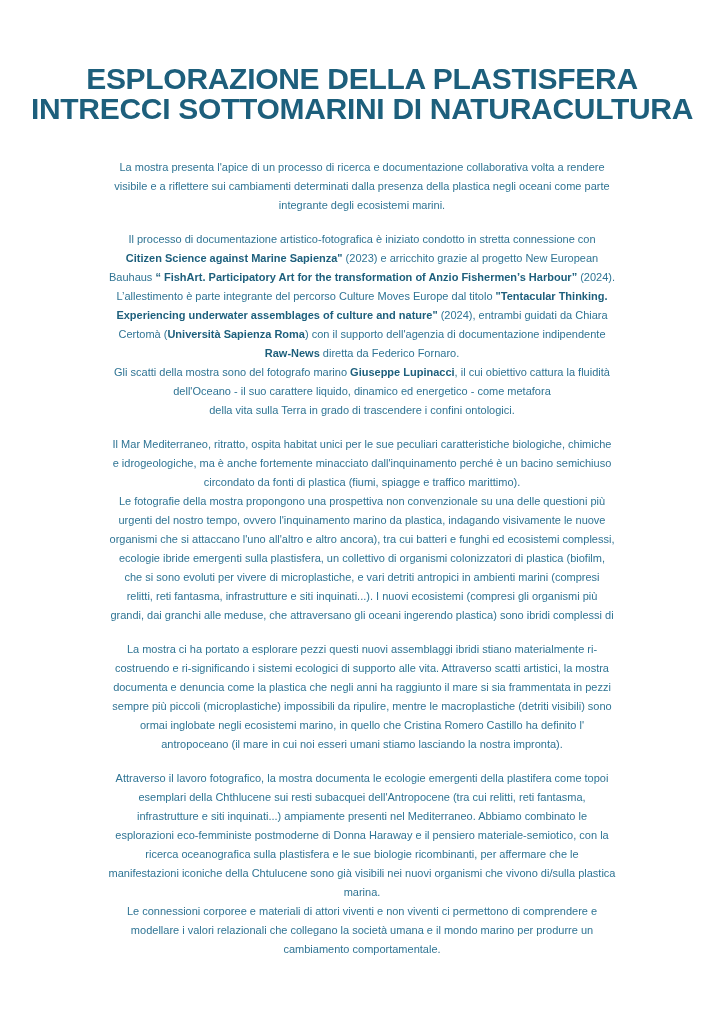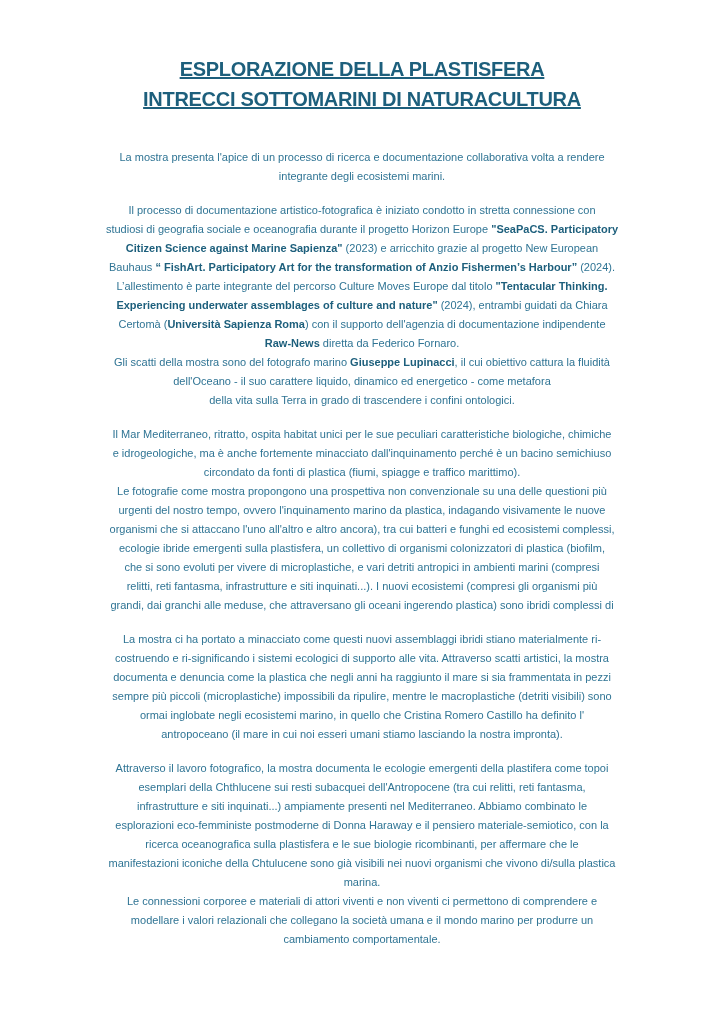--- a/index.html
+++ b/index.html
@@ -13,28 +13,27 @@
     font-family: "Liberation Sans", sans-serif;
     overflow: hidden;
   }
   .doc {
     box-sizing: border-box;
     width: 724px;
     height: 1024px;
     padding: 54px 10px 0 10px;
   }
   .title {
-    margin: 0 0 34px 0;
+    margin: 10px 0 34px 0;
     text-align: center;
     color: var(--title-color, #1d5f7c);
-    font-size: 20px;
+    font-size: 30px;
     line-height: 30px;
     font-weight: 700;
     letter-spacing: -0.3px;
-    text-decoration: underline;
   }
   .title .tline {
     display: block;
   }
   .para {
     margin: 0 0 15px 0;
     text-align: center;
     color: var(--body-color, #2f7494);
     font-size: 11px;
     line-height: 19px;
@@ -55,49 +54,49 @@
 <body>
 
 <div class="doc">
   <h1 class="title">
     <span class="tline">ESPLORAZIONE DELLA PLASTISFERA</span>
     <span class="tline">INTRECCI SOTTOMARINI DI NATURACULTURA</span>
   </h1>
   <div>
       <div class="para">
         <div class="line"><span>La mostra presenta l'apice di un processo di ricerca e documentazione collaborativa volta a rendere</span></div>
+        <div class="line"><span>visibile e a riflettere sui cambiamenti determinati dalla presenza della plastica negli oceani come parte</span></div>
         <div class="line"><span>integrante degli ecosistemi marini.</span></div>
       </div>
       <div class="para">
         <div class="line"><span>Il processo di documentazione artistico-fotografica è iniziato condotto in stretta connessione con</span></div>
-        <div class="line"><span>studiosi di geografia sociale e oceanografia durante il progetto Horizon Europe </span><span class="b">"SeaPaCS. Participatory</span></div>
         <div class="line"><span class="b">Citizen Science against Marine Sapienza"</span><span> (2023) e arricchito grazie al progetto New European</span></div>
         <div class="line"><span>Bauhaus </span><span class="b">“ FishArt.  Participatory Art for the transformation of Anzio Fishermen’s Harbour”</span><span> (2024).</span></div>
         <div class="line"><span>L’allestimento è parte integrante del percorso Culture Moves Europe dal titolo </span><span class="b">"Tentacular Thinking.</span></div>
         <div class="line"><span class="b">Experiencing underwater assemblages of culture and nature"</span><span> (2024), entrambi guidati da Chiara</span></div>
         <div class="line"><span>Certomà (</span><span class="b">Università Sapienza Roma</span><span>) con il supporto dell'agenzia di documentazione indipendente</span></div>
         <div class="line"><span class="b">Raw-News</span><span> diretta da Federico Fornaro.</span></div>
         <div class="line"><span>Gli scatti della mostra sono del fotografo marino </span><span class="b">Giuseppe Lupinacci</span><span>, il cui obiettivo cattura la fluidità</span></div>
         <div class="line"><span>dell'Oceano - il suo carattere liquido, dinamico ed energetico - come metafora</span></div>
         <div class="line"><span>della vita sulla Terra in grado di trascendere i confini ontologici.</span></div>
       </div>
       <div class="para">
         <div class="line"><span>Il Mar Mediterraneo, ritratto, ospita habitat unici per le sue peculiari caratteristiche biologiche, chimiche</span></div>
         <div class="line"><span>e idrogeologiche, ma è anche fortemente minacciato dall'inquinamento perché è un bacino semichiuso</span></div>
         <div class="line"><span>circondato da fonti di plastica (fiumi, spiagge e traffico marittimo).</span></div>
-        <div class="line"><span>Le fotografie come mostra propongono una prospettiva non convenzionale su una delle questioni più</span></div>
+        <div class="line"><span>Le fotografie della mostra propongono una prospettiva non convenzionale su una delle questioni più</span></div>
         <div class="line"><span>urgenti del nostro tempo, ovvero l'inquinamento marino da plastica, indagando visivamente le nuove</span></div>
         <div class="line"><span>organismi che si attaccano l'uno all'altro e altro ancora), tra cui batteri e funghi ed ecosistemi complessi,</span></div>
         <div class="line"><span>ecologie ibride emergenti sulla plastisfera, un collettivo di organismi colonizzatori di plastica (biofilm,</span></div>
         <div class="line"><span>che si sono evoluti per vivere di microplastiche, e vari detriti antropici in ambienti marini (compresi</span></div>
         <div class="line"><span>relitti, reti fantasma, infrastrutture e siti inquinati...). I nuovi ecosistemi (compresi gli organismi più</span></div>
         <div class="line"><span>grandi, dai granchi alle meduse, che attraversano gli oceani ingerendo plastica) sono ibridi complessi di</span></div>
       </div>
       <div class="para">
-        <div class="line"><span>La mostra ci ha portato a minacciato come questi nuovi assemblaggi ibridi stiano materialmente ri-</span></div>
+        <div class="line"><span>La mostra ci ha portato a esplorare pezzi questi nuovi assemblaggi ibridi stiano materialmente ri-</span></div>
         <div class="line"><span>costruendo e ri-significando i sistemi ecologici di supporto alle vita. Attraverso scatti artistici, la mostra</span></div>
         <div class="line"><span>documenta e denuncia come la plastica che negli anni ha raggiunto il mare si sia frammentata in pezzi</span></div>
         <div class="line"><span>sempre più piccoli (microplastiche) impossibili da ripulire, mentre le macroplastiche (detriti visibili) sono</span></div>
         <div class="line"><span>ormai inglobate negli ecosistemi marino, in quello che Cristina Romero Castillo ha definito l'</span></div>
         <div class="line"><span>antropoceano (il mare in cui noi esseri umani stiamo lasciando la nostra impronta).</span></div>
       </div>
       <div class="para">
         <div class="line"><span>Attraverso il lavoro fotografico, la mostra documenta le ecologie emergenti della plastifera come topoi</span></div>
         <div class="line"><span>esemplari della Chthlucene sui resti subacquei dell'Antropocene (tra cui relitti, reti fantasma,</span></div>
         <div class="line"><span>infrastrutture e siti inquinati...) ampiamente presenti nel Mediterraneo. Abbiamo combinato le</span></div>

